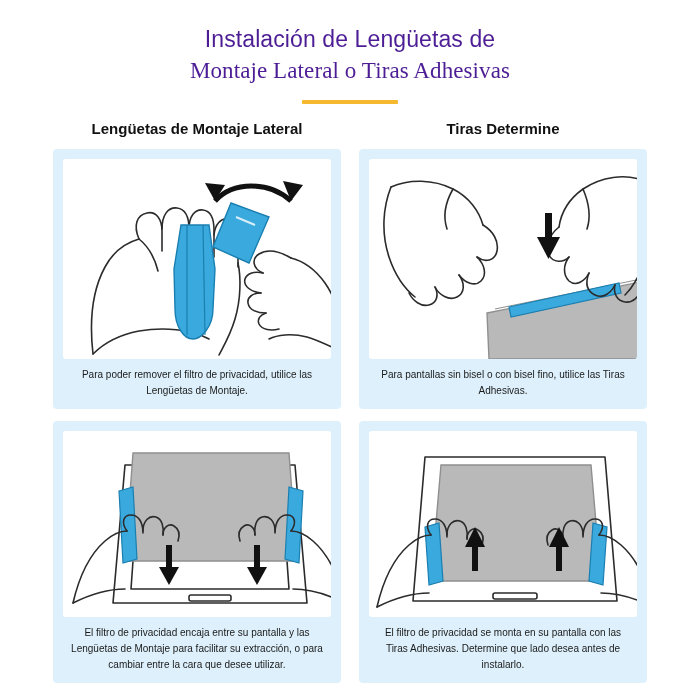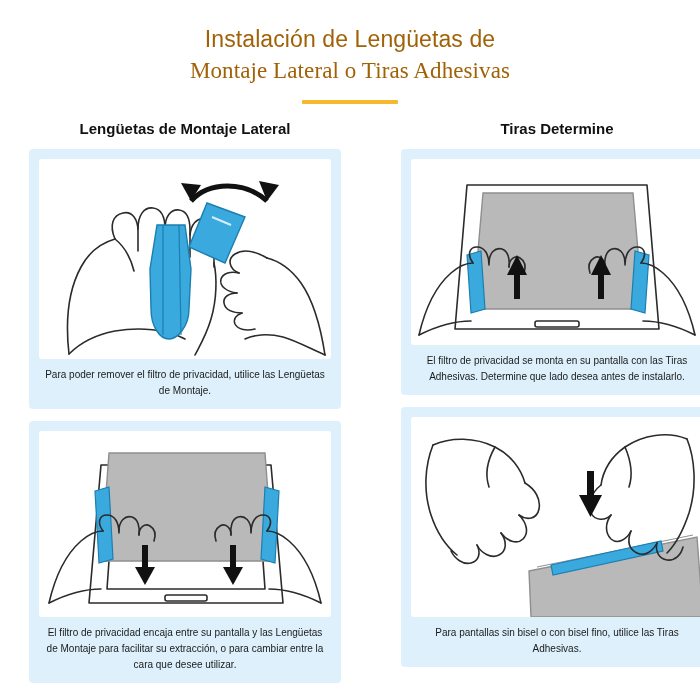--- a/index.html
+++ b/index.html
@@ -19,40 +19,39 @@
     width: 700px;
     height: 700px;
     box-sizing: border-box;
     padding: 18px 24px 10px 24px;
   }
   .main-title {
     text-align: center;
     font-size: 23px;
     line-height: 31px;
     font-weight: 400;
-    color: #a16207;
+    color: #4c1d95;
     letter-spacing: 0.1px;
     margin: 6px 0 0 0;
   }
   .title-line2 { display: block; font-family: Liberation Serif, serif; }
   .divider {
     width: 96px;
     height: 4px;
     background: #f5b82e;
     margin: 14px auto 16px auto;
     border-radius: 1px;
   }
   .columns {
     display: flex;
     gap: 18px;
     justify-content: center;
   }
   .column {
-    width: 312px;
-    margin-left: 42px;
+    width: 288px;
   }
   .col-title {
     text-align: center;
     font-size: 15px;
     font-weight: 700;
     color: #111;
     margin-bottom: 12px;
   }
   .panel {
     background: #ddf0fb;
@@ -179,60 +178,20 @@
           </svg>
         </div>
         <div class="panel-caption">El filtro de privacidad encaja entre su pantalla y las Lengüetas de Montaje para facilitar su extracción, o para cambiar entre la cara que desee utilizar.</div>
       </div>
     </div>
 
     <div class="column">
       <div class="col-title">Tiras Determine</div>
 
       <div class="panel">
-        <div class="panel-figure tall">
-          <svg viewBox="0 0 292 186" width="292" height="186" xmlns="http://www.w3.org/2000/svg">
-
-            <g fill="none" stroke="#2b2b2b" stroke-width="1.6" stroke-linejoin="round">
-              <path d="M56 26 L236 26 L248 170 L44 170 Z" fill="#ffffff"></path>
-              <rect x="124" y="162" width="44" height="6" rx="2" fill="#ffffff"></rect>
-            </g>
-
-            <path d="M72 34 L222 34 L232 150 L62 150 Z" fill="#b9b9b9" stroke="#8f8f8f" stroke-width="1.4"></path>
-
-            <path d="M56 96 L70 92 L74 150 L60 154 Z" fill="#3aa9dd" stroke="#1a7fb0" stroke-width="1.2"></path>
-            <path d="M224 92 L238 96 L234 154 L220 150 Z" fill="#3aa9dd" stroke="#1a7fb0" stroke-width="1.2"></path>
-
-            <g fill="none" stroke="#2b2b2b" stroke-width="1.6" stroke-linecap="round" stroke-linejoin="round">
-              <path d="M8 176 C14 150 24 128 40 114 C48 107 56 104 62 104"></path>
-              <path d="M62 104 C56 96 58 88 66 88 C74 88 78 96 78 106"></path>
-              <path d="M78 104 C78 94 84 88 91 90 C97 92 99 100 98 108"></path>
-              <path d="M98 108 C98 100 104 96 109 99 C114 102 115 108 113 114"></path>
-              <path d="M8 176 C24 168 42 162 60 162"></path>
-            </g>
-            <g fill="none" stroke="#2b2b2b" stroke-width="1.6" stroke-linecap="round" stroke-linejoin="round">
-              <path d="M284 176 C278 150 268 128 252 114 C244 107 236 104 230 104"></path>
-              <path d="M230 104 C236 96 234 88 226 88 C218 88 214 96 214 106"></path>
-              <path d="M214 104 C214 94 208 88 201 90 C195 92 193 100 194 108"></path>
-              <path d="M194 108 C194 100 188 96 183 99 C178 102 177 108 179 114"></path>
-              <path d="M284 176 C268 168 250 162 232 162"></path>
-            </g>
-
-            <g fill="#111">
-              <rect x="103" y="110" width="6" height="30"></rect>
-              <path d="M106 96 L96 116 L116 116 Z"></path>
-              <rect x="187" y="110" width="6" height="30"></rect>
-              <path d="M190 96 L180 116 L200 116 Z"></path>
-            </g>
-          </svg>
-        </div>
-        <div class="panel-caption">El filtro de privacidad se monta en su pantalla con las Tiras Adhesivas. Determine que lado desea antes de instalarlo.</div>
-      </div>
-
-      <div class="panel">
         <div class="panel-figure">
           <svg viewBox="0 0 292 200" width="292" height="200" xmlns="http://www.w3.org/2000/svg">
 
             <path d="M118 154 L286 120 L292 200 L120 200 Z" fill="#b9b9b9" stroke="#8f8f8f" stroke-width="1.4"></path>
             <path d="M126 150 L282 118" fill="none" stroke="#8f8f8f" stroke-width="1"></path>
 
             <path d="M140 148 L250 124 L252 134 L142 158 Z" fill="#3aa9dd" stroke="#1a7fb0" stroke-width="1.2"></path>
 
             <g fill="none" stroke="#2b2b2b" stroke-width="1.6" stroke-linecap="round" stroke-linejoin="round">
               <path d="M22 28 C40 20 64 20 84 30 C100 38 110 52 114 66"></path>
@@ -255,16 +214,56 @@
             </g>
 
             <g fill="#111">
               <rect x="176" y="54" width="7" height="32"></rect>
               <path d="M179.5 100 L168 78 L191 78 Z"></path>
             </g>
           </svg>
         </div>
         <div class="panel-caption">Para pantallas sin bisel o con bisel fino, utilice las Tiras Adhesivas.</div>
       </div>
+
+      <div class="panel">
+        <div class="panel-figure tall">
+          <svg viewBox="0 0 292 186" width="292" height="186" xmlns="http://www.w3.org/2000/svg">
+
+            <g fill="none" stroke="#2b2b2b" stroke-width="1.6" stroke-linejoin="round">
+              <path d="M56 26 L236 26 L248 170 L44 170 Z" fill="#ffffff"></path>
+              <rect x="124" y="162" width="44" height="6" rx="2" fill="#ffffff"></rect>
+            </g>
+
+            <path d="M72 34 L222 34 L232 150 L62 150 Z" fill="#b9b9b9" stroke="#8f8f8f" stroke-width="1.4"></path>
+
+            <path d="M56 96 L70 92 L74 150 L60 154 Z" fill="#3aa9dd" stroke="#1a7fb0" stroke-width="1.2"></path>
+            <path d="M224 92 L238 96 L234 154 L220 150 Z" fill="#3aa9dd" stroke="#1a7fb0" stroke-width="1.2"></path>
+
+            <g fill="none" stroke="#2b2b2b" stroke-width="1.6" stroke-linecap="round" stroke-linejoin="round">
+              <path d="M8 176 C14 150 24 128 40 114 C48 107 56 104 62 104"></path>
+              <path d="M62 104 C56 96 58 88 66 88 C74 88 78 96 78 106"></path>
+              <path d="M78 104 C78 94 84 88 91 90 C97 92 99 100 98 108"></path>
+              <path d="M98 108 C98 100 104 96 109 99 C114 102 115 108 113 114"></path>
+              <path d="M8 176 C24 168 42 162 60 162"></path>
+            </g>
+            <g fill="none" stroke="#2b2b2b" stroke-width="1.6" stroke-linecap="round" stroke-linejoin="round">
+              <path d="M284 176 C278 150 268 128 252 114 C244 107 236 104 230 104"></path>
+              <path d="M230 104 C236 96 234 88 226 88 C218 88 214 96 214 106"></path>
+              <path d="M214 104 C214 94 208 88 201 90 C195 92 193 100 194 108"></path>
+              <path d="M194 108 C194 100 188 96 183 99 C178 102 177 108 179 114"></path>
+              <path d="M284 176 C268 168 250 162 232 162"></path>
+            </g>
+
+            <g fill="#111">
+              <rect x="103" y="110" width="6" height="30"></rect>
+              <path d="M106 96 L96 116 L116 116 Z"></path>
+              <rect x="187" y="110" width="6" height="30"></rect>
+              <path d="M190 96 L180 116 L200 116 Z"></path>
+            </g>
+          </svg>
+        </div>
+        <div class="panel-caption">El filtro de privacidad se monta en su pantalla con las Tiras Adhesivas. Determine que lado desea antes de instalarlo.</div>
+      </div>
     </div>
 
   </div>
 </div>
 
 </body></html>

